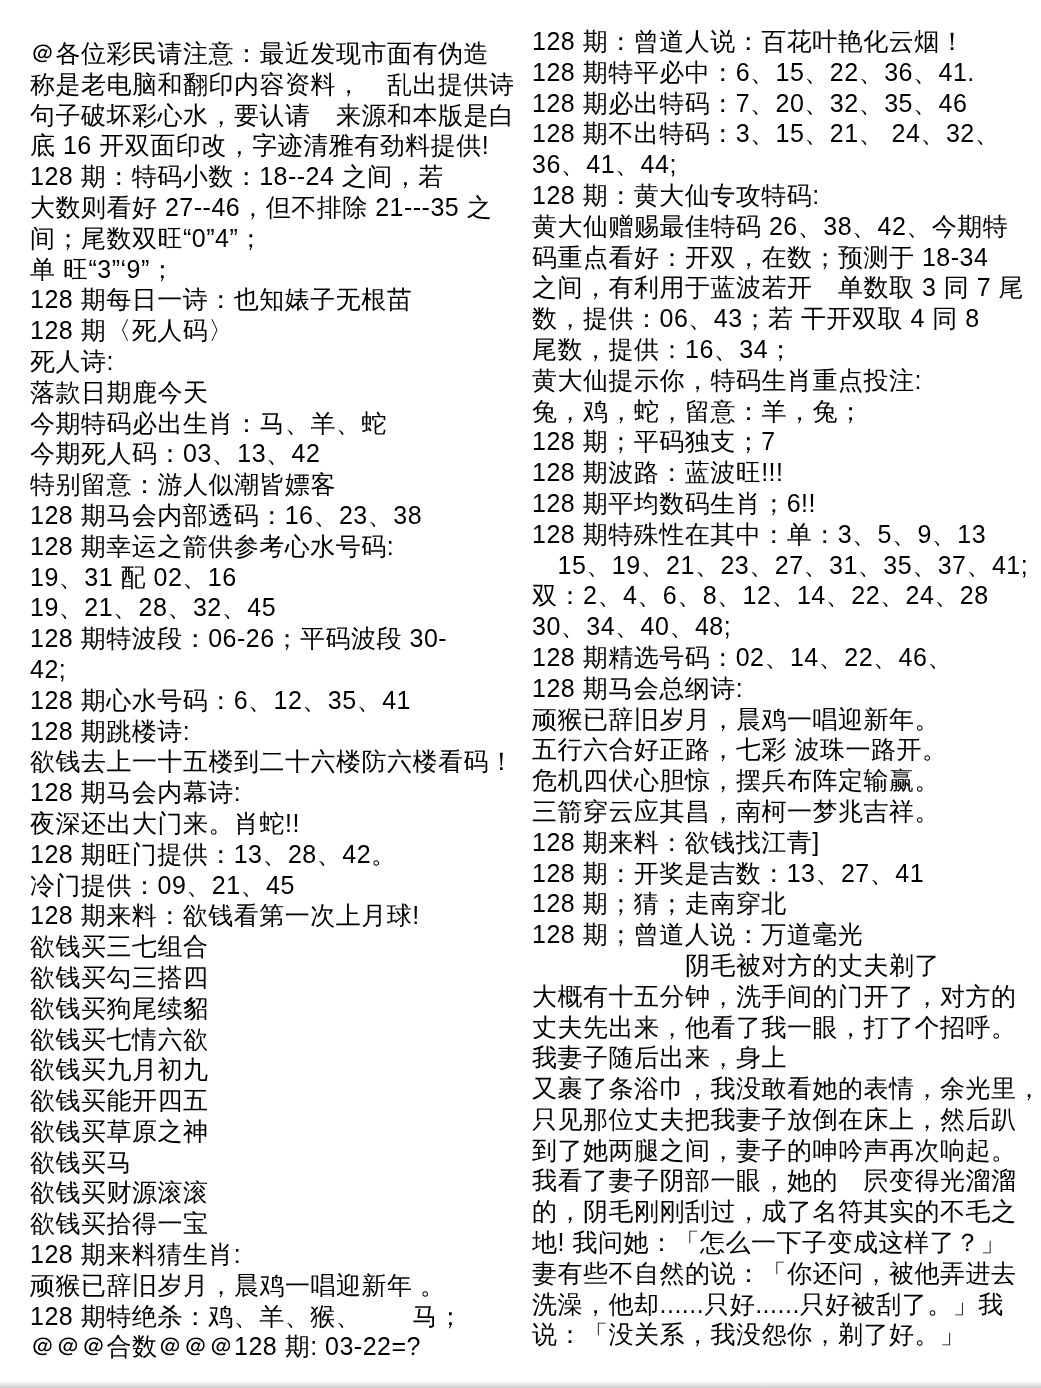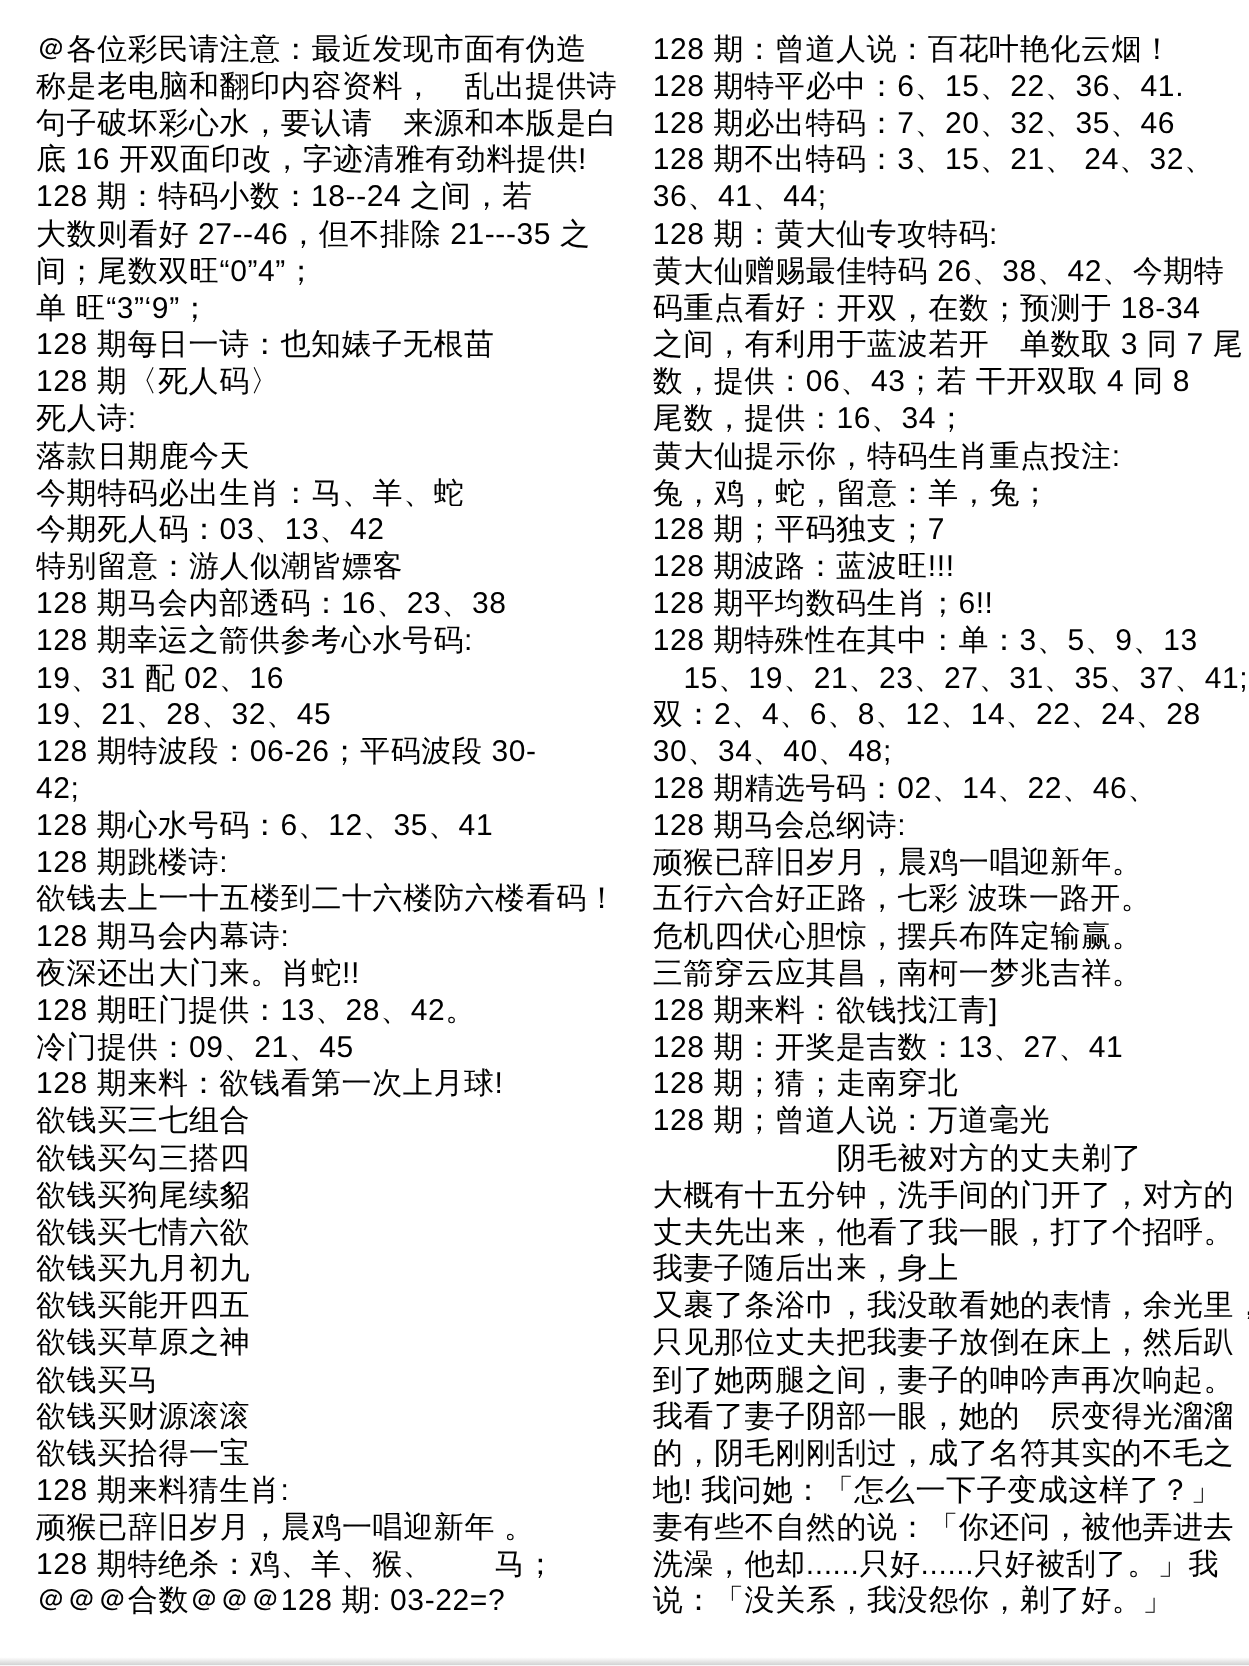--- a/index.html
+++ b/index.html
@@ -15,22 +15,22 @@
   }
   .col {
     position: absolute;
     top: 26px;
     font-size: 25px;
     line-height: 30.8px;
     white-space: pre;
     letter-spacing: 0.5px;
     font-weight: 500;
   }
-  .col-left  { left: 30px;  width: 505px; }
-  .col-right { left: 544px; width: 492px; }
+  .col-left  { left: 30px;  width: 505px; margin-top: 12px; }
+  .col-right { left: 532px; width: 492px; }
   .line { height: 30.8px; overflow: visible; }
   .scan-edge {
     position: absolute;
     left: 0; right: 0; bottom: 0;
     height: 7px;
     background: linear-gradient(to bottom, #ffffff, #cfcfcf);
   }
 </style>
 </head>
 <body>

